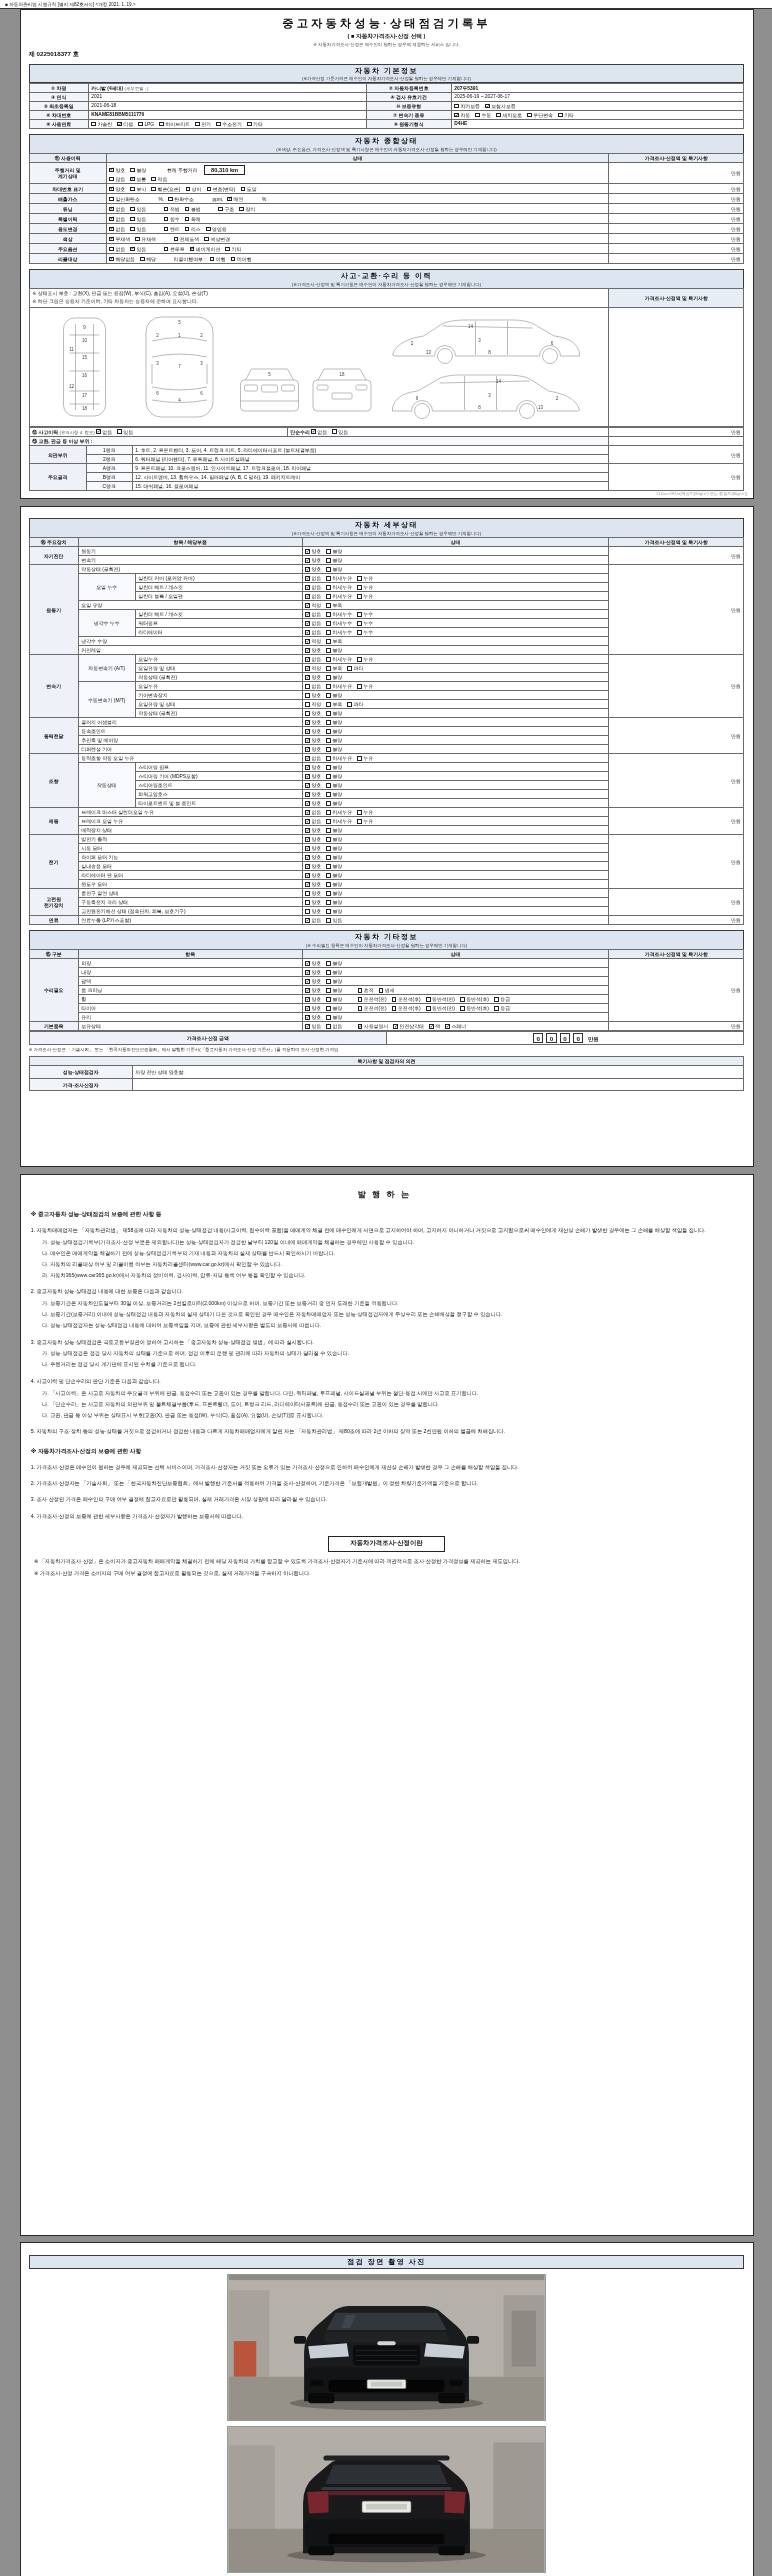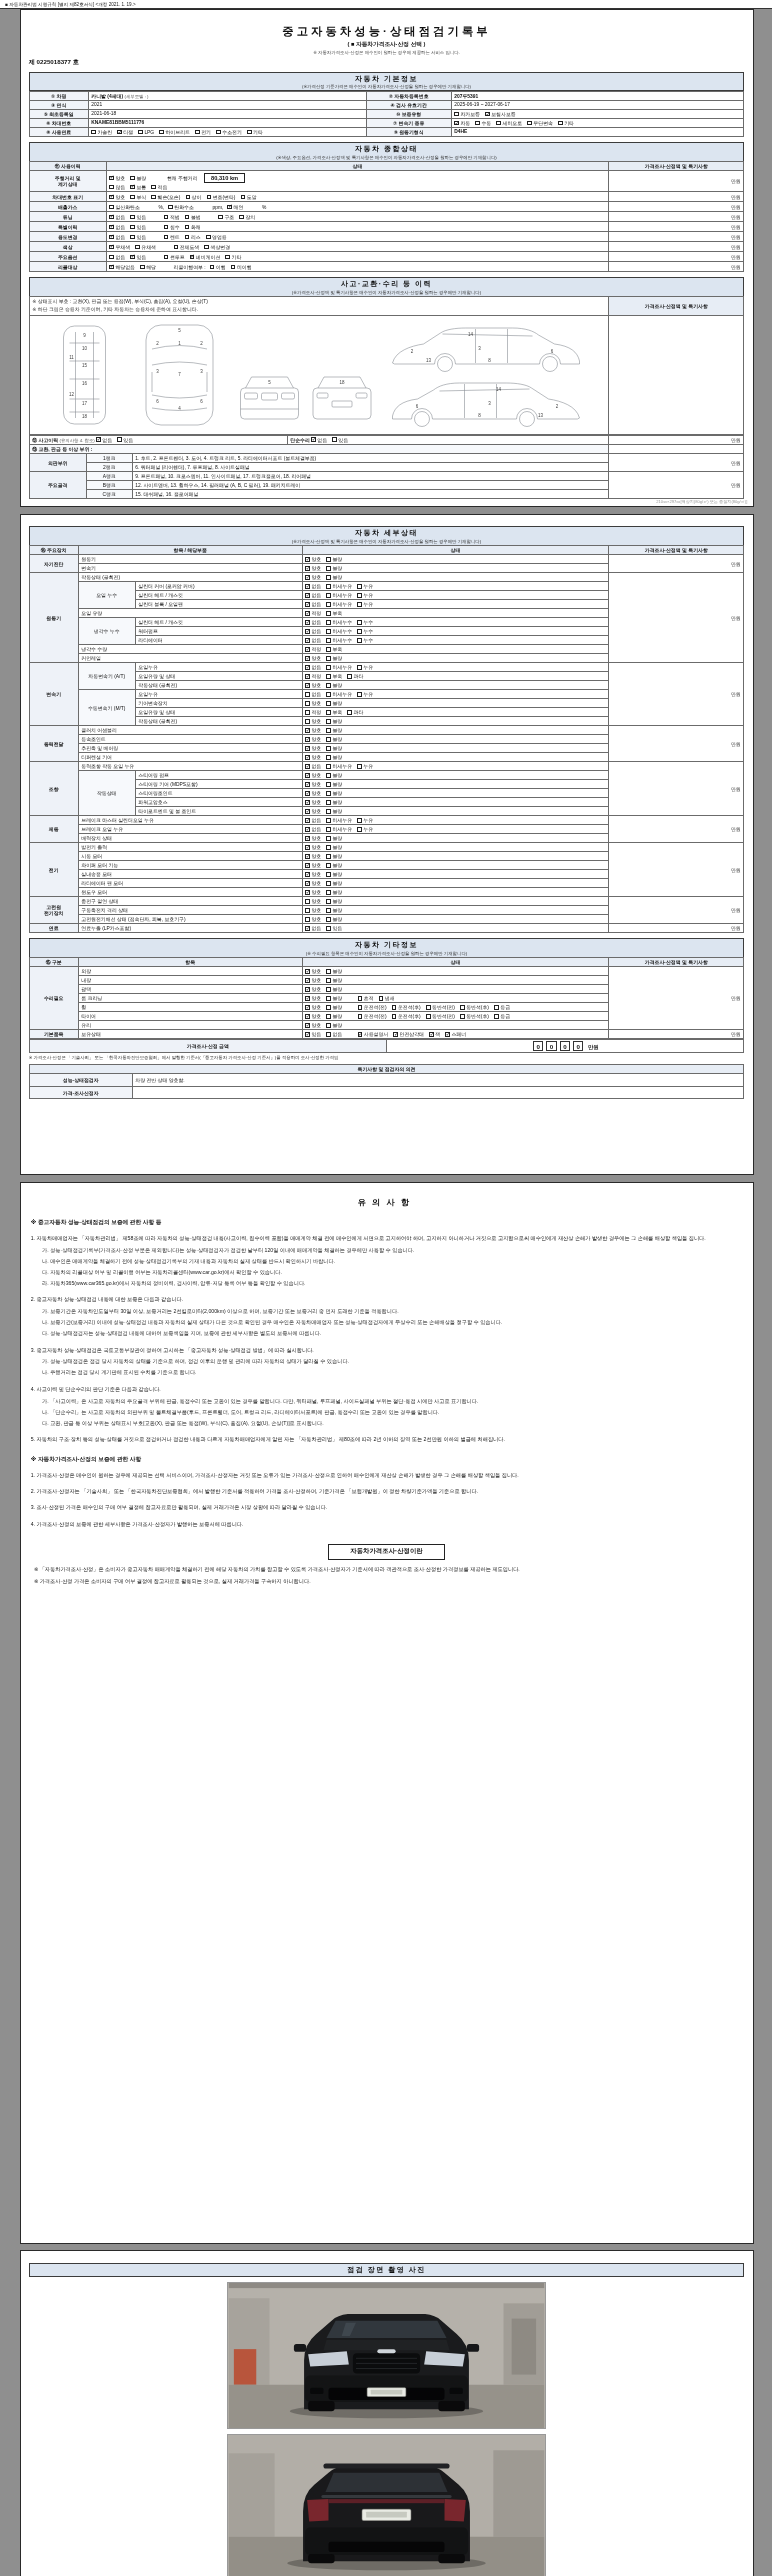--- a/index.html
+++ b/index.html
@@ -4,21 +4,21 @@
 <style>
 *{box-sizing:border-box}
 html,body{margin:0;padding:0}
 body{width:773px;height:2576px;overflow:hidden;background:#8f8f8f;font-family:"Liberation Sans","DejaVu Sans",sans-serif;color:#101010}
 .topstrip{background:#fff;width:773px;padding:1.5px 5.2px;font-size:4.6px;color:#222;border-bottom:1px solid #333}
 .page{width:734px;margin:0 auto 6.7px;background:#fff;border:0.5px solid #2a2a2a;padding:6.2px 8.2px 7.2px;position:relative}
 #page1{min-height:423px}
 #page2{min-height:661px}
 #page3{min-height:1062px}
 #page4{min-height:389px}
-.titleblock{text-align:center;margin-top:8px}
+.titleblock{text-align:center;margin-top:0}
 .doc-title{font-size:11.3px;font-weight:700;letter-spacing:3.1px}
 .doc-sub{font-size:5.7px;font-weight:700;margin-top:1.5px}
 .doc-note{font-size:4.4px;color:#444;margin-top:1px}
 .doc-no{font-size:6.2px;font-weight:700;text-align:left;margin:3.1px 0 1.5px}
 .secbar{border:0.5px solid #3c3c3c;background:#dce5f0;text-align:center;padding:1px 0;margin-top:5.2px}
 .secbar .t{font-size:7px;font-weight:700;letter-spacing:1.5px;display:block}
 .secbar .s{font-size:4.4px;color:#333;display:block;margin-top:0.5px}
 .ftable{width:100%;border-collapse:collapse;table-layout:fixed;margin-top:-0.5px}
 .ftable th,.ftable td{border:0.5px solid #6b6b6b;padding:1px 2.6px;font-size:4.9px;vertical-align:middle;overflow:hidden}
 .hcell{background:#e7edf5;font-weight:700;text-align:center;font-size:4.9px}
@@ -679,21 +679,21 @@
         </tr>
         <tr>
           <td class="whocell">가격·조사산정자</td>
           <td class="remcell"></td>
         </tr>
       </tbody>
   </table>
 </div>
 
 <div class="page" id="page3">
-  <div class="notes-title">유의사항</div>
+  <div class="notes-title">발행하는</div>
   <div>
       <div class="note-h">※ 중고자동차 성능·상태점검의 보증에 관한 사항 등</div>
       <div class="note-n">1. 자동차매매업자는 「자동차관리법」 제58조에 따라 자동차의 성능·상태점검 내용(사고이력, 침수이력 포함)을 매매계약 체결 전에 매수인에게 서면으로 고지하여야 하며, 고지하지 아니하거나 거짓으로 고지함으로써 매수인에게 재산상 손해가 발생한 경우에는 그 손해를 배상할 책임을 집니다.</div>
       <div class="note-s">가. 성능·상태점검기록부(가격조사·산정 부분은 제외합니다)는 성능·상태점검자가 점검한 날부터 120일 이내에 매매계약을 체결하는 경우에만 사용할 수 있습니다.</div>
       <div class="note-s">나. 매수인은 매매계약을 체결하기 전에 성능·상태점검기록부의 기재 내용과 자동차의 실제 상태를 반드시 확인하시기 바랍니다.</div>
       <div class="note-s">다. 자동차의 리콜대상 여부 및 리콜이행 여부는 자동차리콜센터(www.car.go.kr)에서 확인할 수 있습니다.</div>
       <div class="note-s">라. 자동차365(www.car365.go.kr)에서 자동차의 정비이력, 검사이력, 압류·저당 등록 여부 등을 확인할 수 있습니다.</div>
       <div class="note-n">2. 중고자동차 성능·상태점검 내용에 대한 보증은 다음과 같습니다.</div>
       <div class="note-s">가. 보증기간은 자동차인도일부터 30일 이상, 보증거리는 2천킬로미터(2,000km) 이상으로 하며, 보증기간 또는 보증거리 중 먼저 도래한 기준을 적용합니다.</div>
       <div class="note-s">나. 보증기간(보증거리) 이내에 성능·상태점검 내용과 자동차의 실제 상태가 다른 것으로 확인된 경우 매수인은 자동차매매업자 또는 성능·상태점검자에게 무상수리 또는 손해배상을 청구할 수 있습니다.</div>

